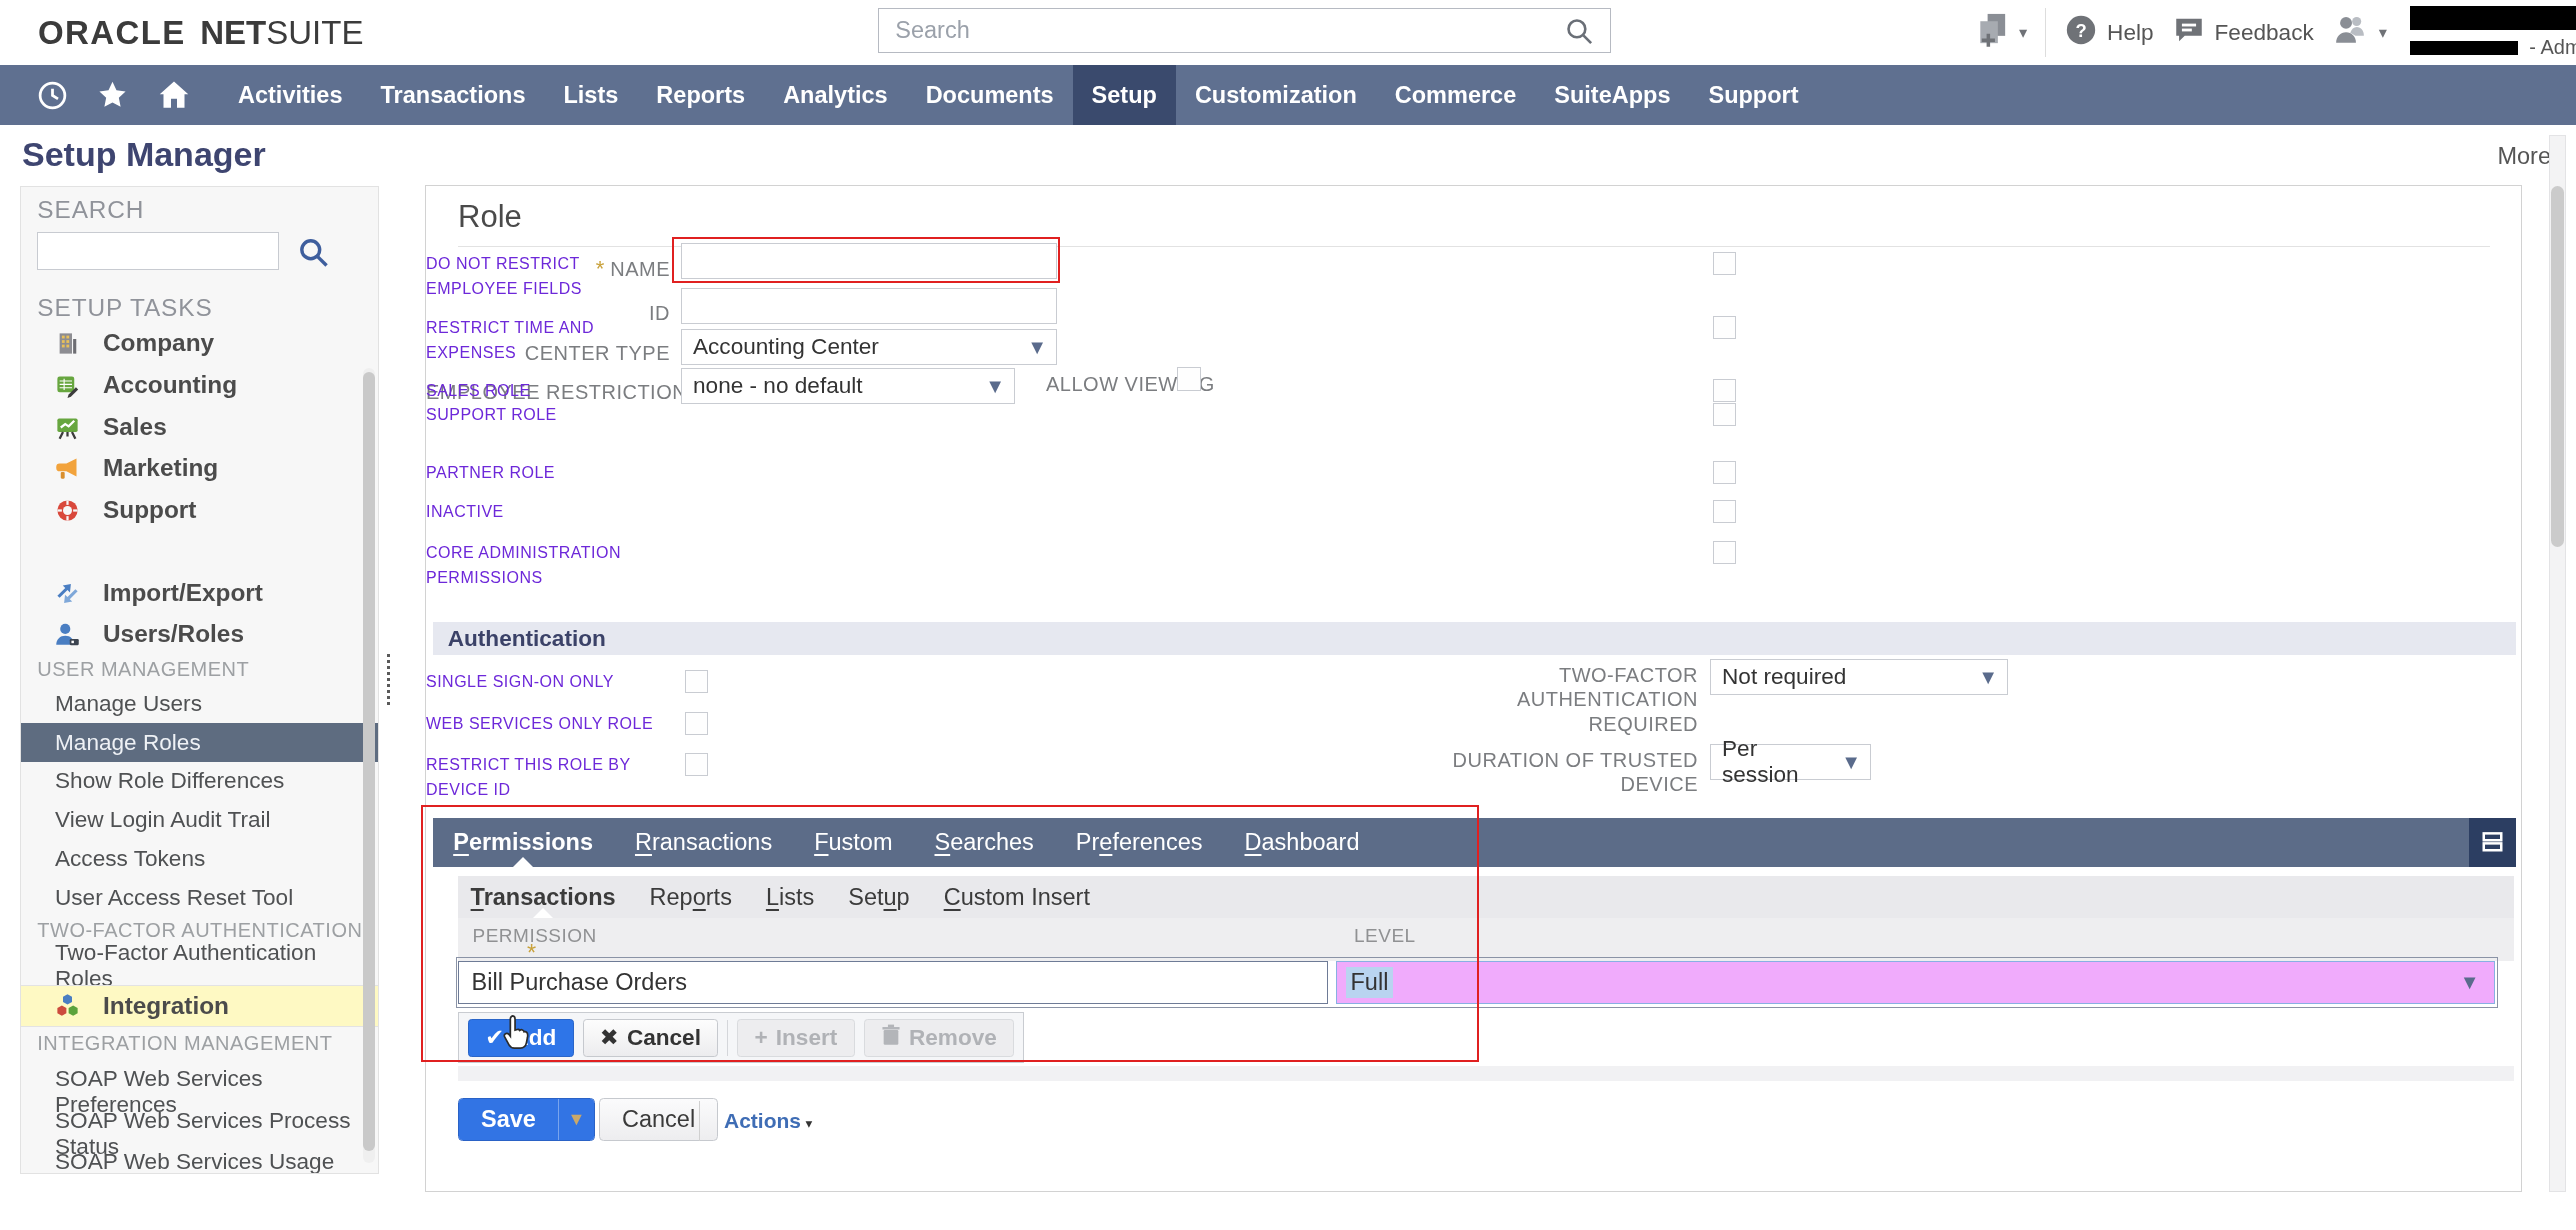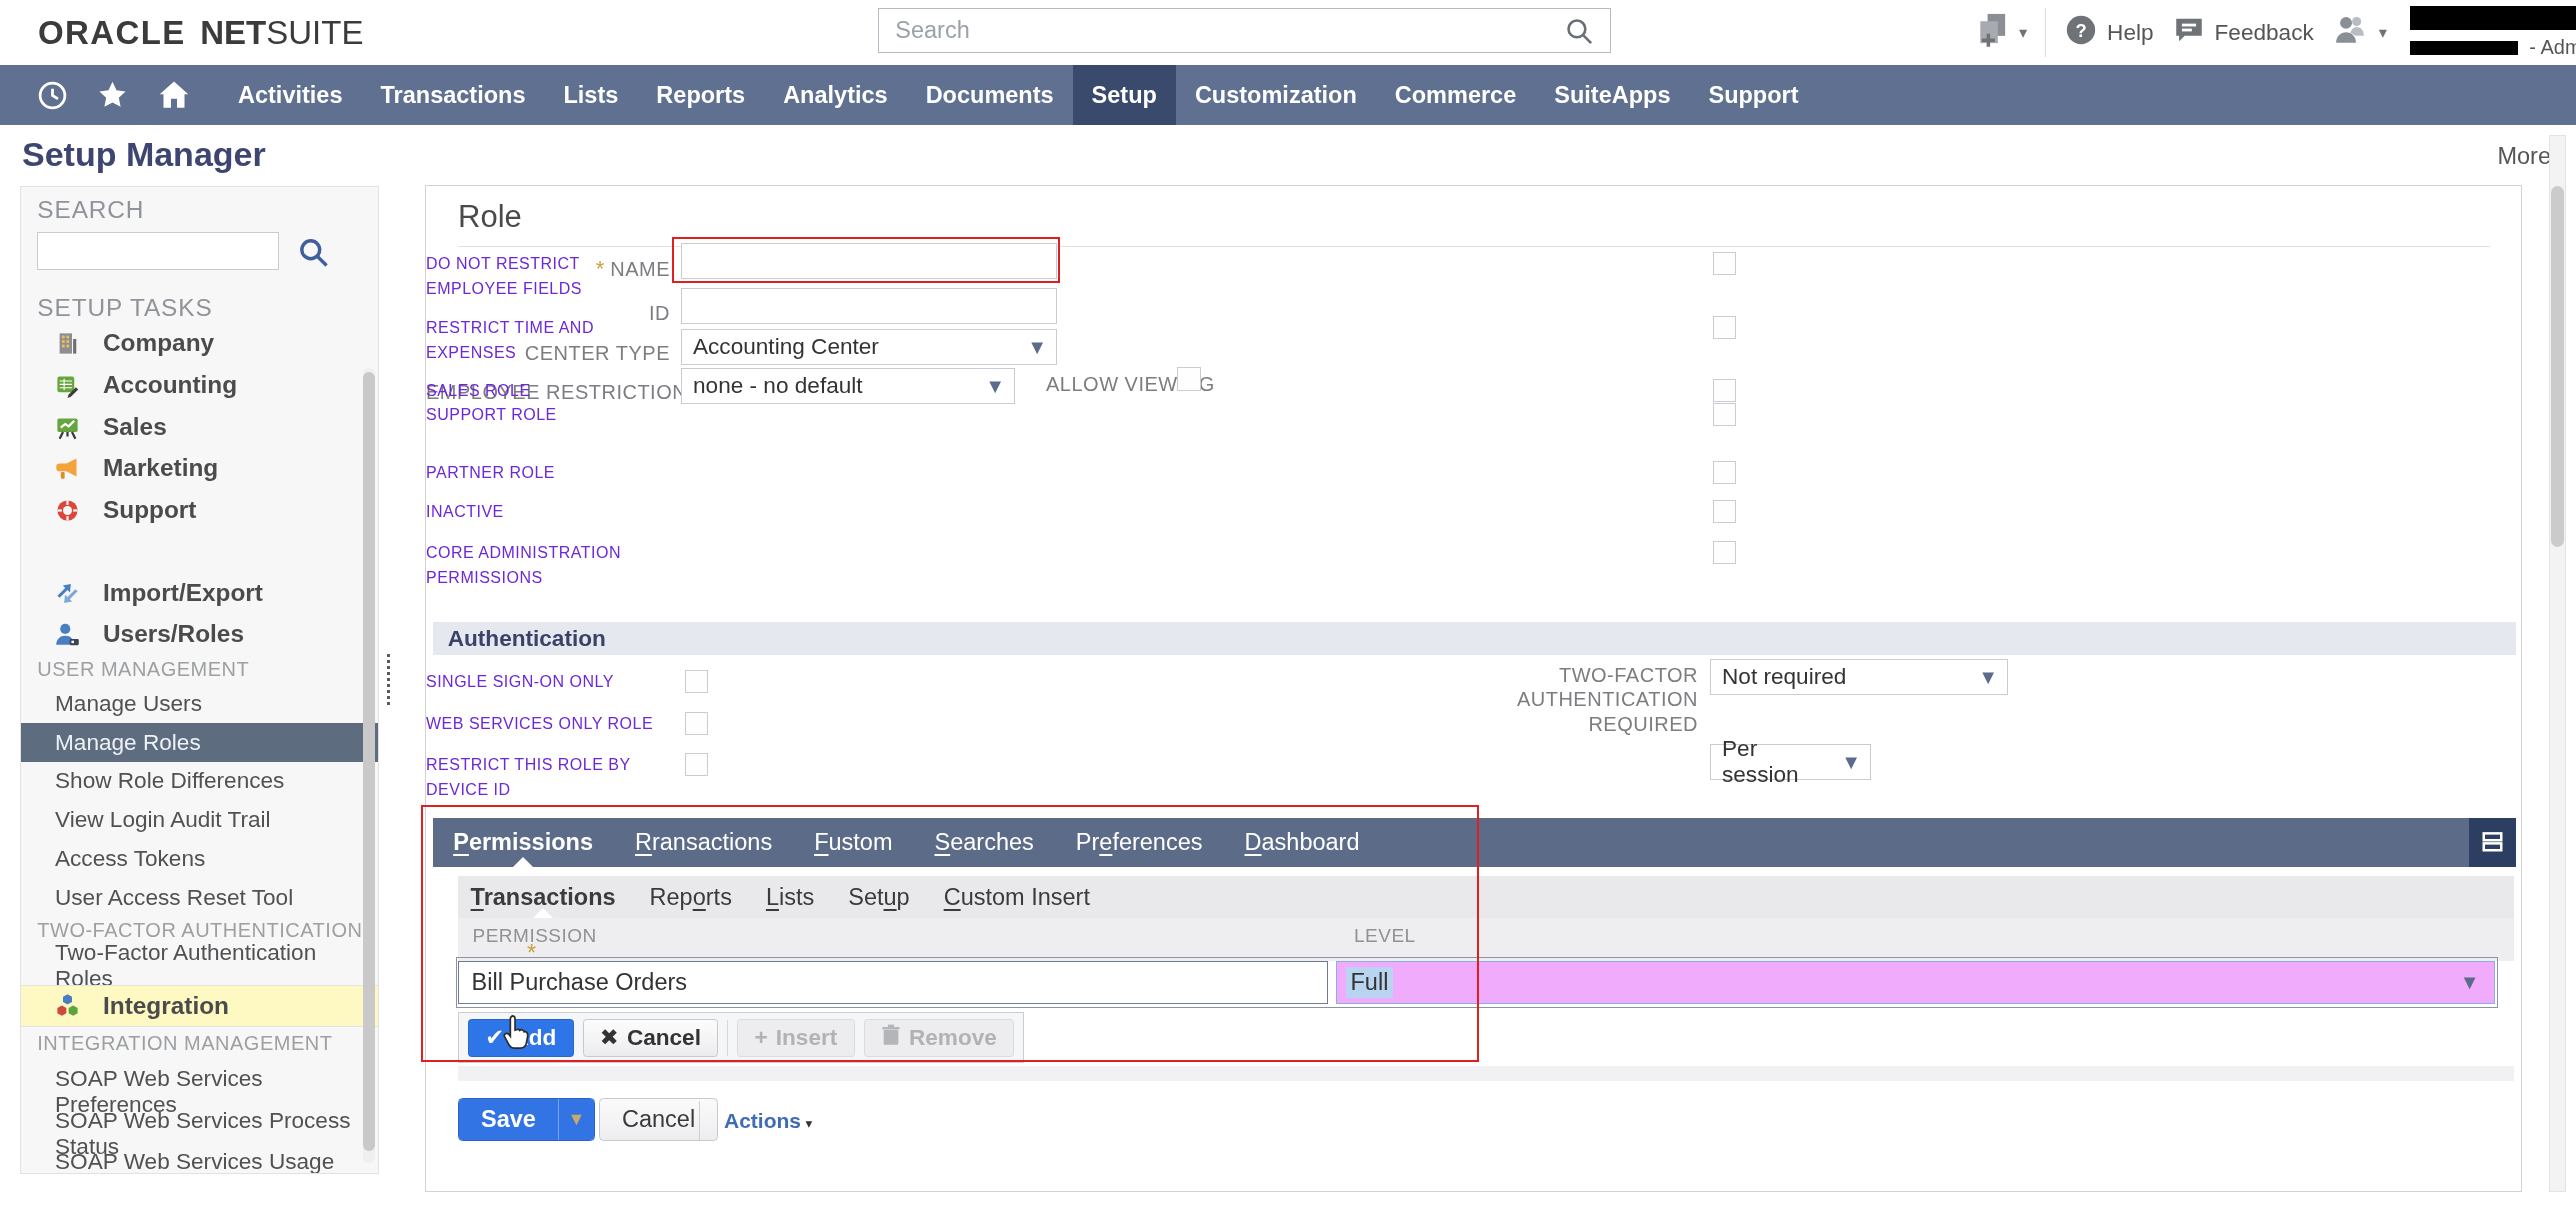--- a/index.html
+++ b/index.html
@@ -494,20 +494,24 @@
   </div>
   <div class="auth-lbl" style="left:0;top:477px">
     <div>TWO-FACTOR</div>
     <div>AUTHENTICATION</div>
     <div>REQUIRED</div>
   </div>
   <div class="fselect" style="left:1284px;top:473px;width:298px">
     <span>Not required</span>
       <span class="arr">▼</span>
   </div>
+  <div class="auth-lbl" style="left:0;top:562px">
+    <div>DURATION OF TRUSTED</div>
+    <div>DEVICE</div>
+  </div>
   <div class="fselect" style="left:1284px;top:558px;width:161px">
     <span>Per session</span>
       <span class="arr">▼</span>
   </div>
 
   <div class="ptabs">
     <div class="ptab active">
         <span><span></span><span class="u">P</span><span>ermissions</span></span>
         <span class="notch"></span>
       </div>

